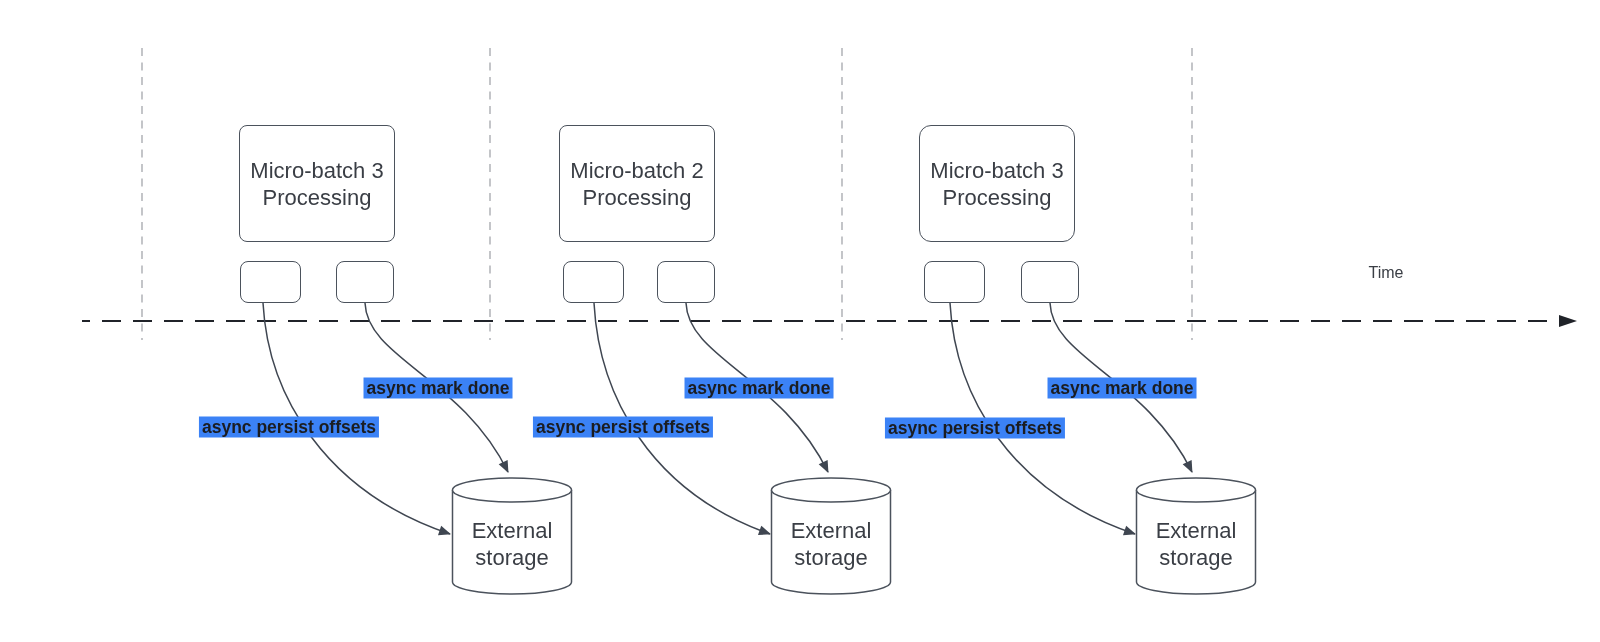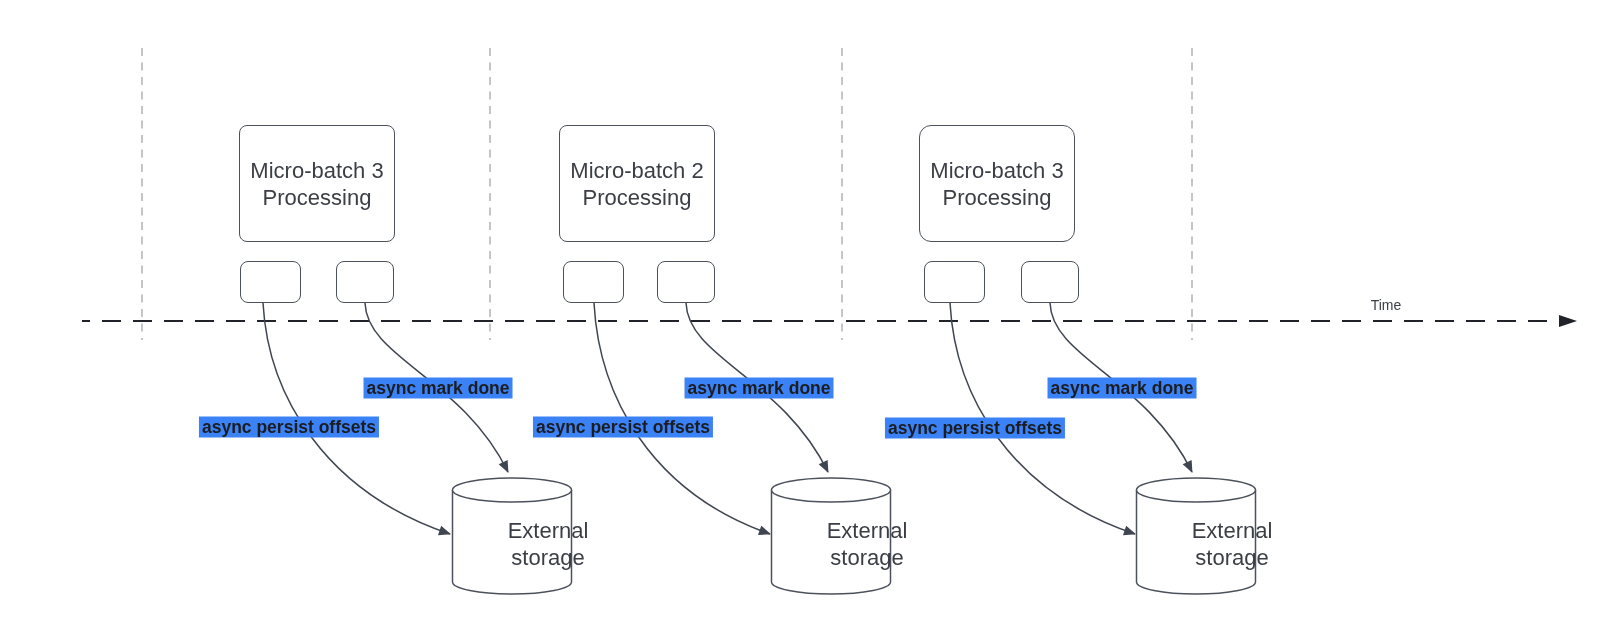--- a/index.html
+++ b/index.html
@@ -5,23 +5,23 @@
   html,body{margin:0;padding:0;background:#fff;}
   .canvas{position:relative;width:1600px;height:642px;background:#ffffff;font-family:"Liberation Sans",sans-serif;overflow:hidden;}
   svg.layer{position:absolute;left:0;top:0;}
   .guide{stroke:#abadb2;stroke-width:1.4;stroke-dasharray:8 6.5;fill:none;}
   .tline{stroke:#202329;stroke-width:2;stroke-dasharray:19 12;stroke-dashoffset:11;fill:none;}
   .curve{stroke:#3f4651;stroke-width:1.5;fill:none;}
   .cyl{stroke:#4b525c;stroke-width:1.5;fill:#ffffff;}
   .node{position:absolute;border:1.5px solid #4b525c;border-radius:8px;background:#fff;box-sizing:border-box;}
   .bigbox{width:156px;height:117px;top:125px;display:flex;flex-direction:column;align-items:center;justify-content:center;font-size:22px;line-height:27px;color:#3a3e45;text-align:center;}
   .smallbox{height:42px;top:261px;}
-  .cyl-label{position:absolute;top:497px;width:119px;height:94px;display:flex;flex-direction:column;align-items:center;justify-content:center;font-size:22px;line-height:27px;color:#3a3e45;text-align:center;padding-left:36px;}
+  .cyl-label{position:absolute;top:497px;width:119px;height:94px;display:flex;flex-direction:column;align-items:center;justify-content:center;font-size:22px;line-height:27px;color:#3a3e45;text-align:center;}
   .arrow-label{position:absolute;transform:translate(-50%,-50%);font-weight:bold;font-size:17.5px;color:#1b1d21;background:#3b82f6;padding:0 3px;white-space:nowrap;}
-  .time-label{position:absolute;transform:translate(-50%,-50%);font-size:14px;color:#3a3e45;margin-top:32px;}
+  .time-label{position:absolute;transform:translate(-50%,-50%);font-size:16px;color:#3a3e45;}
 </style>
 </head>
 <body>
 
 <div class="canvas">
   <svg class="layer" width="1600" height="642" viewBox="0 0 1600 642">
     <defs>
       <marker id="arrow" viewBox="0 0 14 12" refX="12" refY="6" markerWidth="14" markerHeight="12" orient="auto" markerUnits="userSpaceOnUse">
         <path d="M1,1 L13,6 L1,11 Z" fill="#3f4651"></path>
       </marker>

